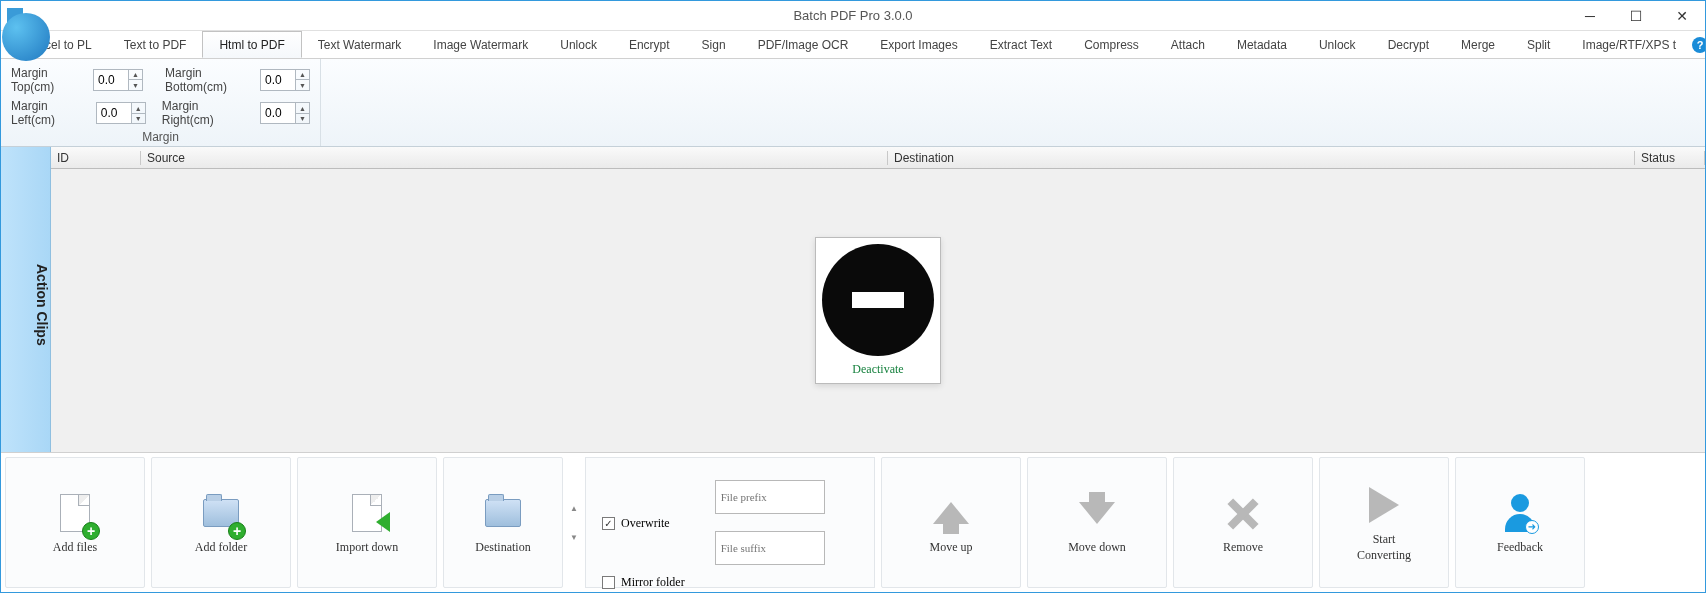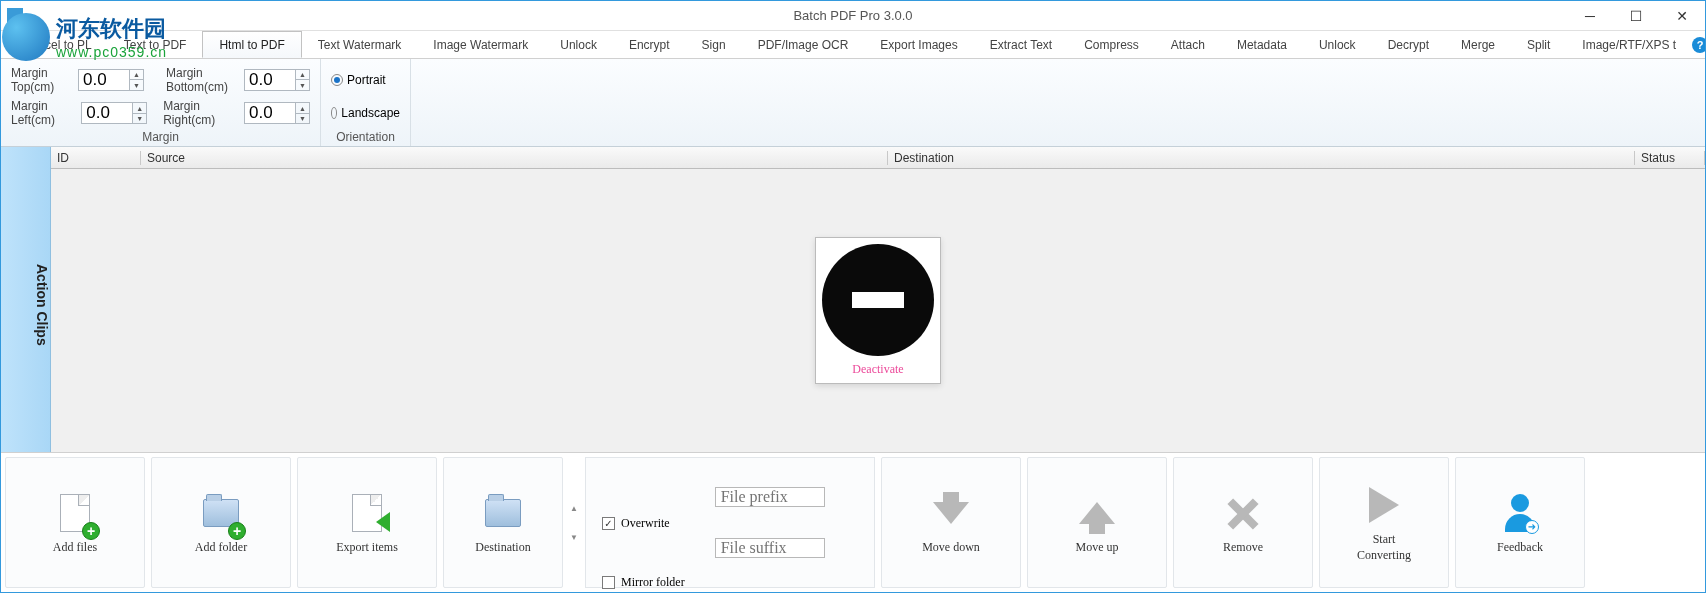--- a/index.html
+++ b/index.html
@@ -26,56 +26,56 @@
 .tabs .help { margin-left: auto; width: 24px; display: flex; align-items: center; justify-content: center; margin-right: 8px; }
 .tabs .help span { width: 16px; height: 16px; border-radius: 50%; background: #1a8cd8; color: #fff; font-size: 11px; display: flex; align-items: center; justify-content: center; font-weight: bold; }
 
 
 .ribbon { height: 88px; background: linear-gradient(#fbfdff, #eef4f9); border-bottom: 1px solid #c5d0d8; display: flex; }
 .group { padding: 4px 10px 0 10px; display: flex; flex-direction: column; border-right: 1px solid #d8e0e6; }
 .group .grows { flex: 1; display: flex; flex-direction: column; justify-content: space-around; }
 .group .grow { display: flex; align-items: center; gap: 16px; }
 .group .glabel { font-size: 12px; color: #555; text-align: center; padding-bottom: 2px; }
 .numfield { display: inline-flex; align-items: center; }
-.numfield input { width: 52px; height: 22px; border: 1px solid #b0b8c0; padding: 0 4px; font-size: 17px; }
+.numfield input { width: 36px; height: 22px; border: 1px solid #b0b8c0; padding: 0 4px; font-size: 12px; }
 .numfield .spin { width: 14px; height: 22px; border: 1px solid #b0b8c0; border-left: none; display: flex; flex-direction: column; }
 .numfield .spin div { flex: 1; display: flex; align-items: center; justify-content: center; font-size: 7px; color: #555; border-bottom: 1px solid #b0b8c0; }
 .numfield .spin div:last-child { border-bottom: none; }
 .radio { display: inline-flex; align-items: center; gap: 4px; }
 .radio .dot { width: 12px; height: 12px; border-radius: 50%; border: 1px solid #888; display: inline-flex; align-items: center; justify-content: center; }
 .radio .dot.checked::after { content: ""; width: 6px; height: 6px; border-radius: 50%; background: #1a73c8; }
 .fldlabel { color: #444; font-size: 12px; }
 
 
 .main { flex: 1; display: flex; min-height: 0; }
 .sidetab { width: 50px; background: linear-gradient(90deg, #bfe3fb, #a9d7f6); border-right: 1px solid #8fbfe0; display: flex; align-items: flex-start; justify-content: center; padding-top: 10px; writing-mode: vertical-rl; text-orientation: mixed; font-weight: bold; color: #222; font-size: 14px; }
 .grid-wrap { flex: 1; display: flex; flex-direction: column; }
 .grid-head { height: 22px; background: linear-gradient(#fafafa, #eaeaea); border-bottom: 1px solid #bcbcbc; display: flex; align-items: center; }
 .grid-head .col { border-right: 1px solid #c8c8c8; padding: 0 6px; display: flex; align-items: center; color: #333; }
 .grid-body { flex: 1; background: #f0f0f0; position: relative; display: flex; align-items: center; justify-content: center; }
 
 
 .deact { background: #fff; border: 1px solid #bbb; padding: 6px; display: flex; flex-direction: column; align-items: center; box-shadow: 0 2px 6px rgba(0,0,0,0.12); }
 .deact .circ { width: 112px; height: 112px; border-radius: 50%; background: #0a0a0a; display: flex; align-items: center; justify-content: center; }
 .deact .bar { width: 52px; height: 16px; background: #fff; }
-.deact .cap { font-family: "SimSun", serif; font-size: 12px; color: #ec4899; margin-top: 6px; }
+.deact .cap { font-family: "SimSun", serif; font-size: 12px; color: #15803d; margin-top: 6px; }
 
 
 .bottom { height: 140px; background: #fff; border-top: 1px solid #d0d0d0; display: flex; padding: 4px; gap: 6px; }
 .btncard { border: 1px solid #e2e6ea; background: #fbfcfd; border-radius: 2px; display: flex; flex-direction: column; align-items: center; justify-content: center; gap: 4px; cursor: pointer; }
 .btncard .ico { width: 42px; height: 46px; display: flex; align-items: center; justify-content: center; position: relative; }
 .btncard .cap { font-family: "SimSun", serif; font-size: 12px; color: #333; text-align: center; line-height: 1.3; }
 .vdots { width: 10px; display: flex; flex-direction: column; align-items: center; justify-content: center; gap: 20px; color: #888; }
 .vdots span { font-size: 8px; }
 .midopts { border: 1px solid #e2e6ea; background: #fbfcfd; padding: 14px 16px; display: flex; gap: 30px; align-items: stretch; }
 .midcol { display: flex; flex-direction: column; justify-content: space-around; }
 .chk { display: inline-flex; align-items: center; gap: 6px; margin-top: 44px; }
 .chk .box { width: 13px; height: 13px; border: 1px solid #7a7a7a; background: #fff; display: inline-flex; align-items: center; justify-content: center; font-size: 10px; color: #333; }
 .chk .box.checked::after { content: "✓"; }
-.txtin { width: 110px; height: 20px; border: 1px solid #b8b8b8; padding: 0 5px; font-family: "SimSun", serif; font-size: 16px; color: #7f1d1d; background: #fff; }
+.txtin { width: 110px; height: 34px; border: 1px solid #b8b8b8; padding: 0 5px; font-family: "SimSun", serif; font-size: 11px; color: #7f1d1d; background: #fff; }
 
 
 .doc { width: 30px; height: 38px; background: #fff; border: 1px solid #aab0b8; position: relative; }
 .doc::before { content: ""; position: absolute; top: 0; right: 0; width: 10px; height: 10px; border-left: 1px solid #aab0b8; border-bottom: 1px solid #aab0b8; background: linear-gradient(135deg, #eee 50%, transparent 50%); }
 .plus-badge { position: absolute; bottom: -4px; right: -4px; width: 18px; height: 18px; border-radius: 50%; background: #2fae2f; color: #fff; font-weight: bold; display: flex; align-items: center; justify-content: center; font-size: 14px; border: 1px solid #188018; }
 .folder { width: 36px; height: 28px; background: linear-gradient(#cfe1f5, #9fbfdd); border: 1px solid #7a9cc0; border-radius: 2px; position: relative; }
 .folder::before { content: ""; position: absolute; top: -6px; left: 2px; width: 14px; height: 6px; background: #b9cfe6; border: 1px solid #7a9cc0; border-bottom: none; border-radius: 2px 2px 0 0; }
 .arrow-green { position: absolute; right: -2px; bottom: 4px; width: 0; height: 0; border-top: 10px solid transparent; border-bottom: 10px solid transparent; border-right: 14px solid #2fae2f; }
 .arrow-up-grey { width: 0; height: 0; border-left: 18px solid transparent; border-right: 18px solid transparent; border-bottom: 22px solid #b8b8b8; position: relative; }
 .arrow-up-grey::after { content: ""; position: absolute; top: 22px; left: -8px; width: 16px; height: 10px; background: #b8b8b8; }
@@ -89,24 +89,20 @@
 .person-blue { width: 30px; height: 38px; position: relative; }
 .person-blue .head { width: 18px; height: 18px; border-radius: 50%; background: #1a9ae0; position: absolute; top: 0; left: 6px; }
 .person-blue .body { width: 30px; height: 18px; border-radius: 15px 15px 0 0; background: #1a9ae0; position: absolute; bottom: 0; }
 .person-blue .arr { position: absolute; bottom: -2px; right: -4px; width: 14px; height: 14px; border-radius: 50%; background: #fff; border: 1px solid #1a9ae0; display: flex; align-items: center; justify-content: center; color: #1a9ae0; font-size: 10px; }
 </style>
 </head>
 <body>
 
 <div class="wm-logo">
   <div class="globe"></div>
-  <div class="txt">
-    <div class="cn">河东软件园</div>
-    <div class="url">www.pc0359.cn</div>
-  </div>
 </div>
 
 <div class="titlebar">
   <div class="icon-small"></div>
   <div class="title">Batch PDF Pro 3.0.0</div>
   <div class="controls">
     <div class="wbtn">─</div>
     <div class="wbtn">☐</div>
     <div class="wbtn close">✕</div>
   </div>
@@ -172,33 +168,20 @@
             <input value="0.0" style="">
             <span class="spin">
               <div>▲</div>
               <div>▼</div>
             </span>
           </span>
       </div>
     </div>
     <div class="glabel">Margin</div>
   </div>
-  <div class="group" style="width:90px">
-    <div class="grows">
-      <label class="radio">
-          <span class="dot checked"></span>
-          <span>Portrait</span>
-        </label>
-      <label class="radio">
-          <span class="dot"></span>
-          <span>Landscape</span>
-        </label>
-    </div>
-    <div class="glabel">Orientation</div>
-  </div>
 </div>
 
 <div class="main">
   <div class="sidetab">Action Clips</div>
   <div class="grid-wrap">
     <div class="grid-head">
       <div class="col" style="width:90px">ID</div>
       <div class="col" style="flex:3">Source</div>
       <div class="col" style="flex:3">Destination</div>
       <div class="col" style="width:70px">Status</div>
@@ -227,21 +210,21 @@
         <div class="folder"></div>
         <div class="plus-badge">+</div>
       </div>
     <div class="cap">Add folder</div>
   </div>
   <div class="btncard" style="width:140px">
     <div class="ico">
         <div class="doc"></div>
         <div class="arrow-green"></div>
       </div>
-    <div class="cap">Export items</div>
+    <div class="cap">Import down</div>
   </div>
   <div class="btncard" style="width:120px">
     <div class="ico">
         <div class="folder"></div>
       </div>
     <div class="cap">Destination</div>
   </div>
   <div class="vdots">
       <span>▲</span>
       <span>▼</span>
@@ -257,29 +240,29 @@
           <span style="font-family:SimSun">Mirror folder</span>
         </label>
     </div>
     <div class="midcol">
       <input class="txtin" placeholder="File prefix" style="">
       <input class="txtin" placeholder="File suffix" style="">
     </div>
   </div>
   <div class="btncard" style="width:140px">
     <div class="ico">
+        <div class="arrow-up-grey"></div>
+      </div>
+    <div class="cap">Move up</div>
+  </div>
+  <div class="btncard" style="width:140px">
+    <div class="ico">
         <div class="arrow-down-grey"></div>
       </div>
     <div class="cap">Move down</div>
-  </div>
-  <div class="btncard" style="width:140px">
-    <div class="ico">
-        <div class="arrow-up-grey"></div>
-      </div>
-    <div class="cap">Move up</div>
   </div>
   <div class="btncard" style="width:140px">
     <div class="ico">
         <div class="cross-grey"></div>
       </div>
     <div class="cap">Remove</div>
   </div>
   <div class="btncard" style="width:130px">
     <div class="ico">
         <div class="play-grey"></div>

